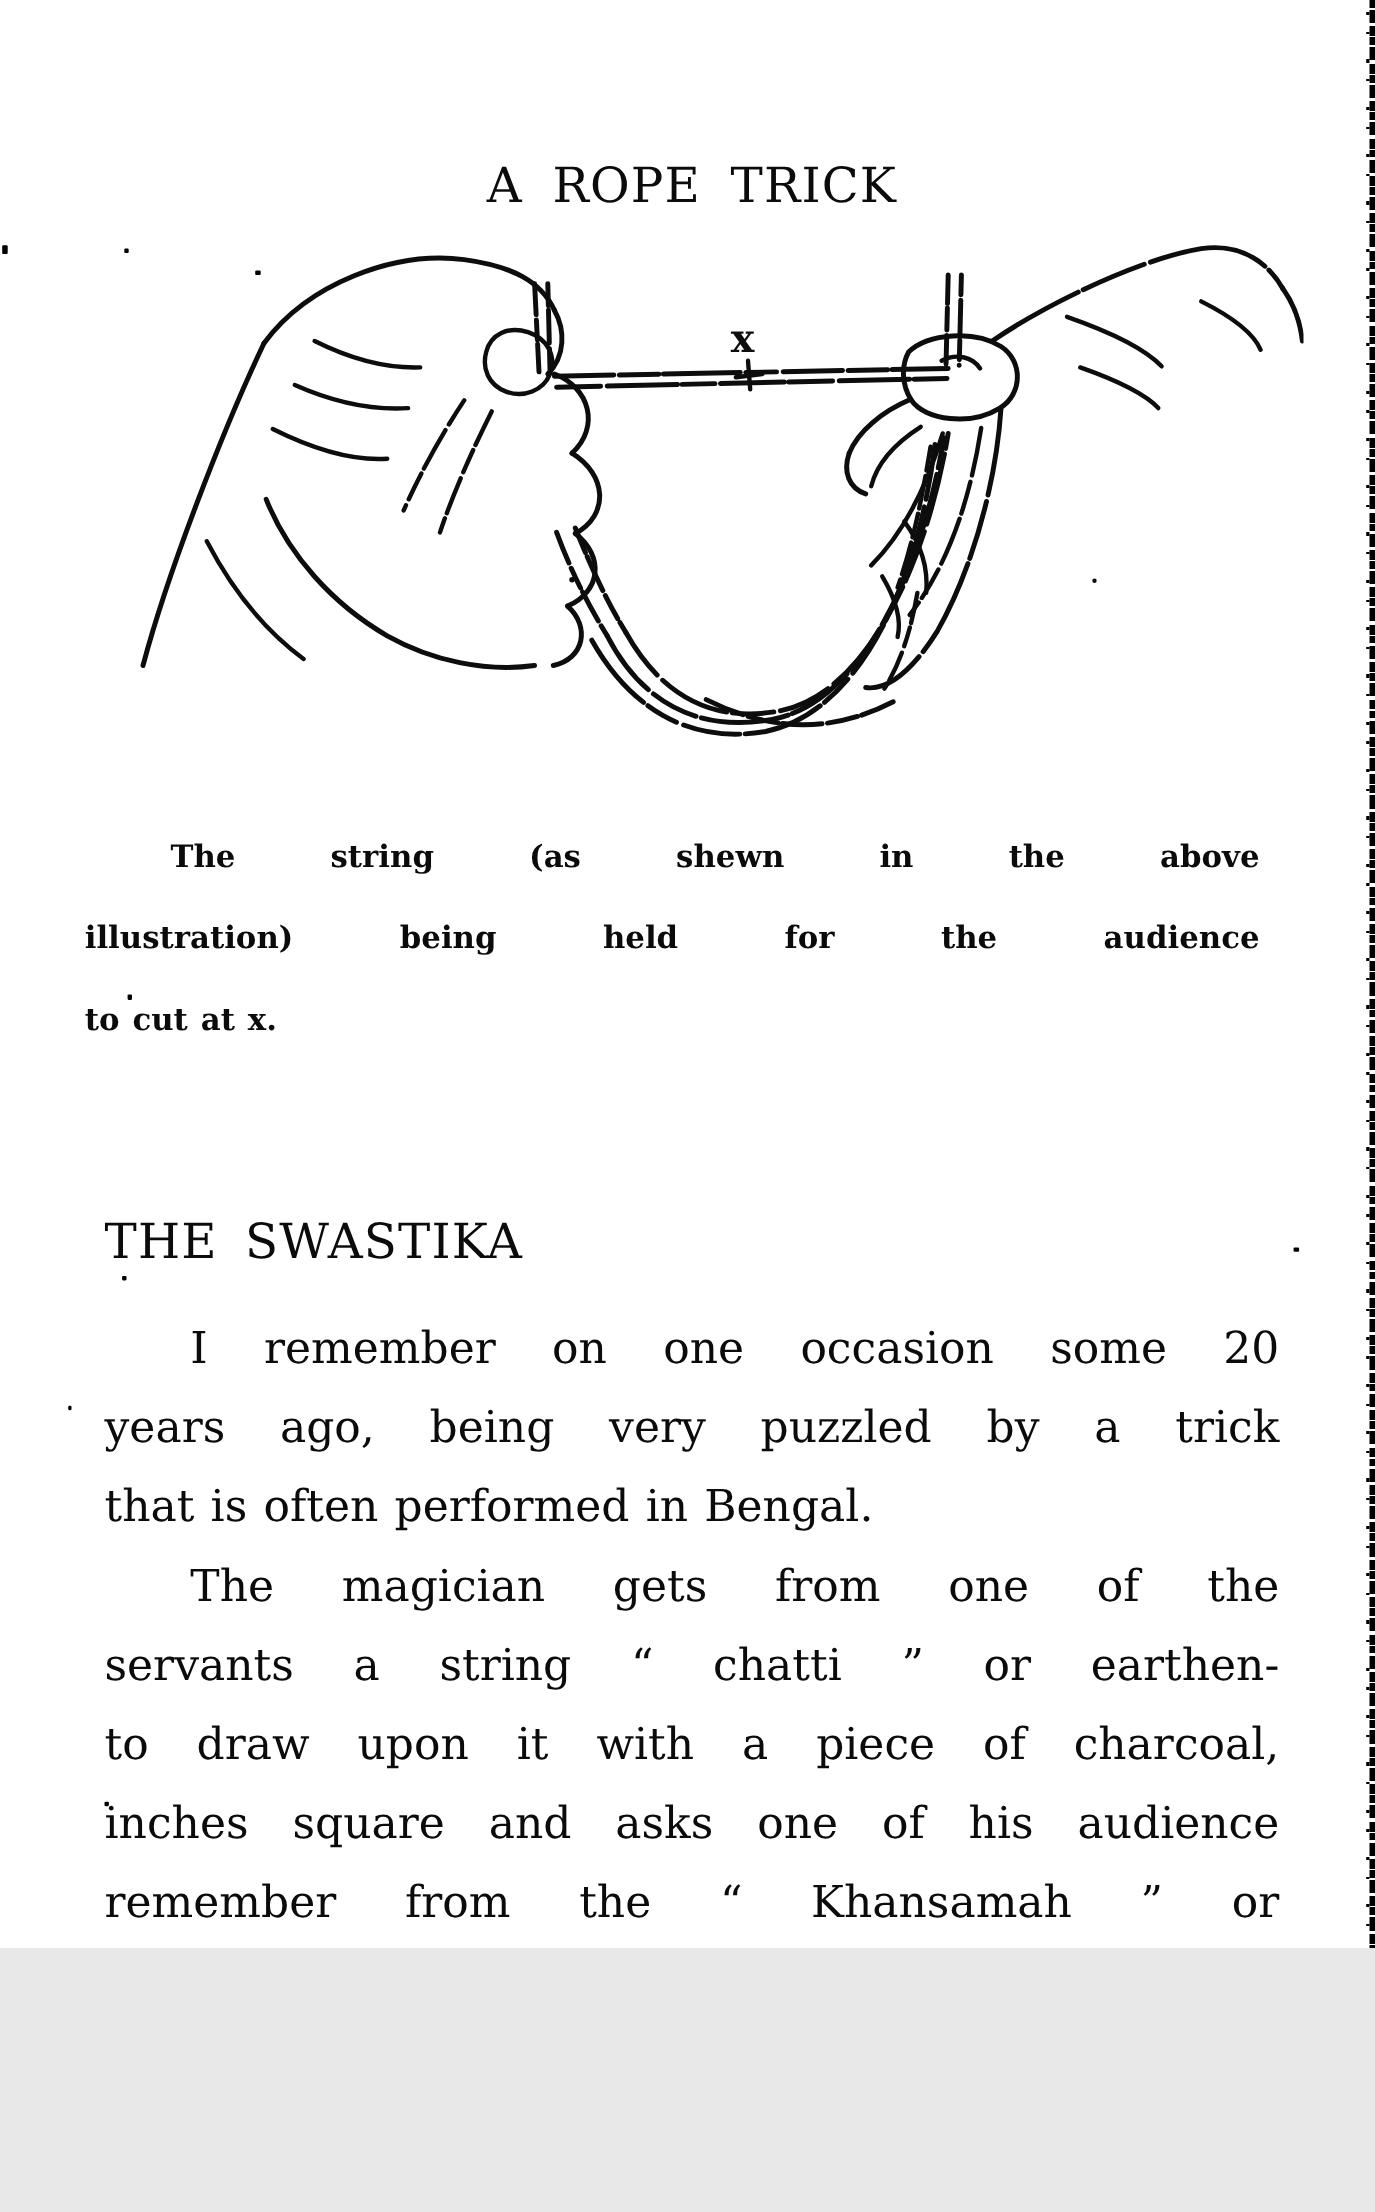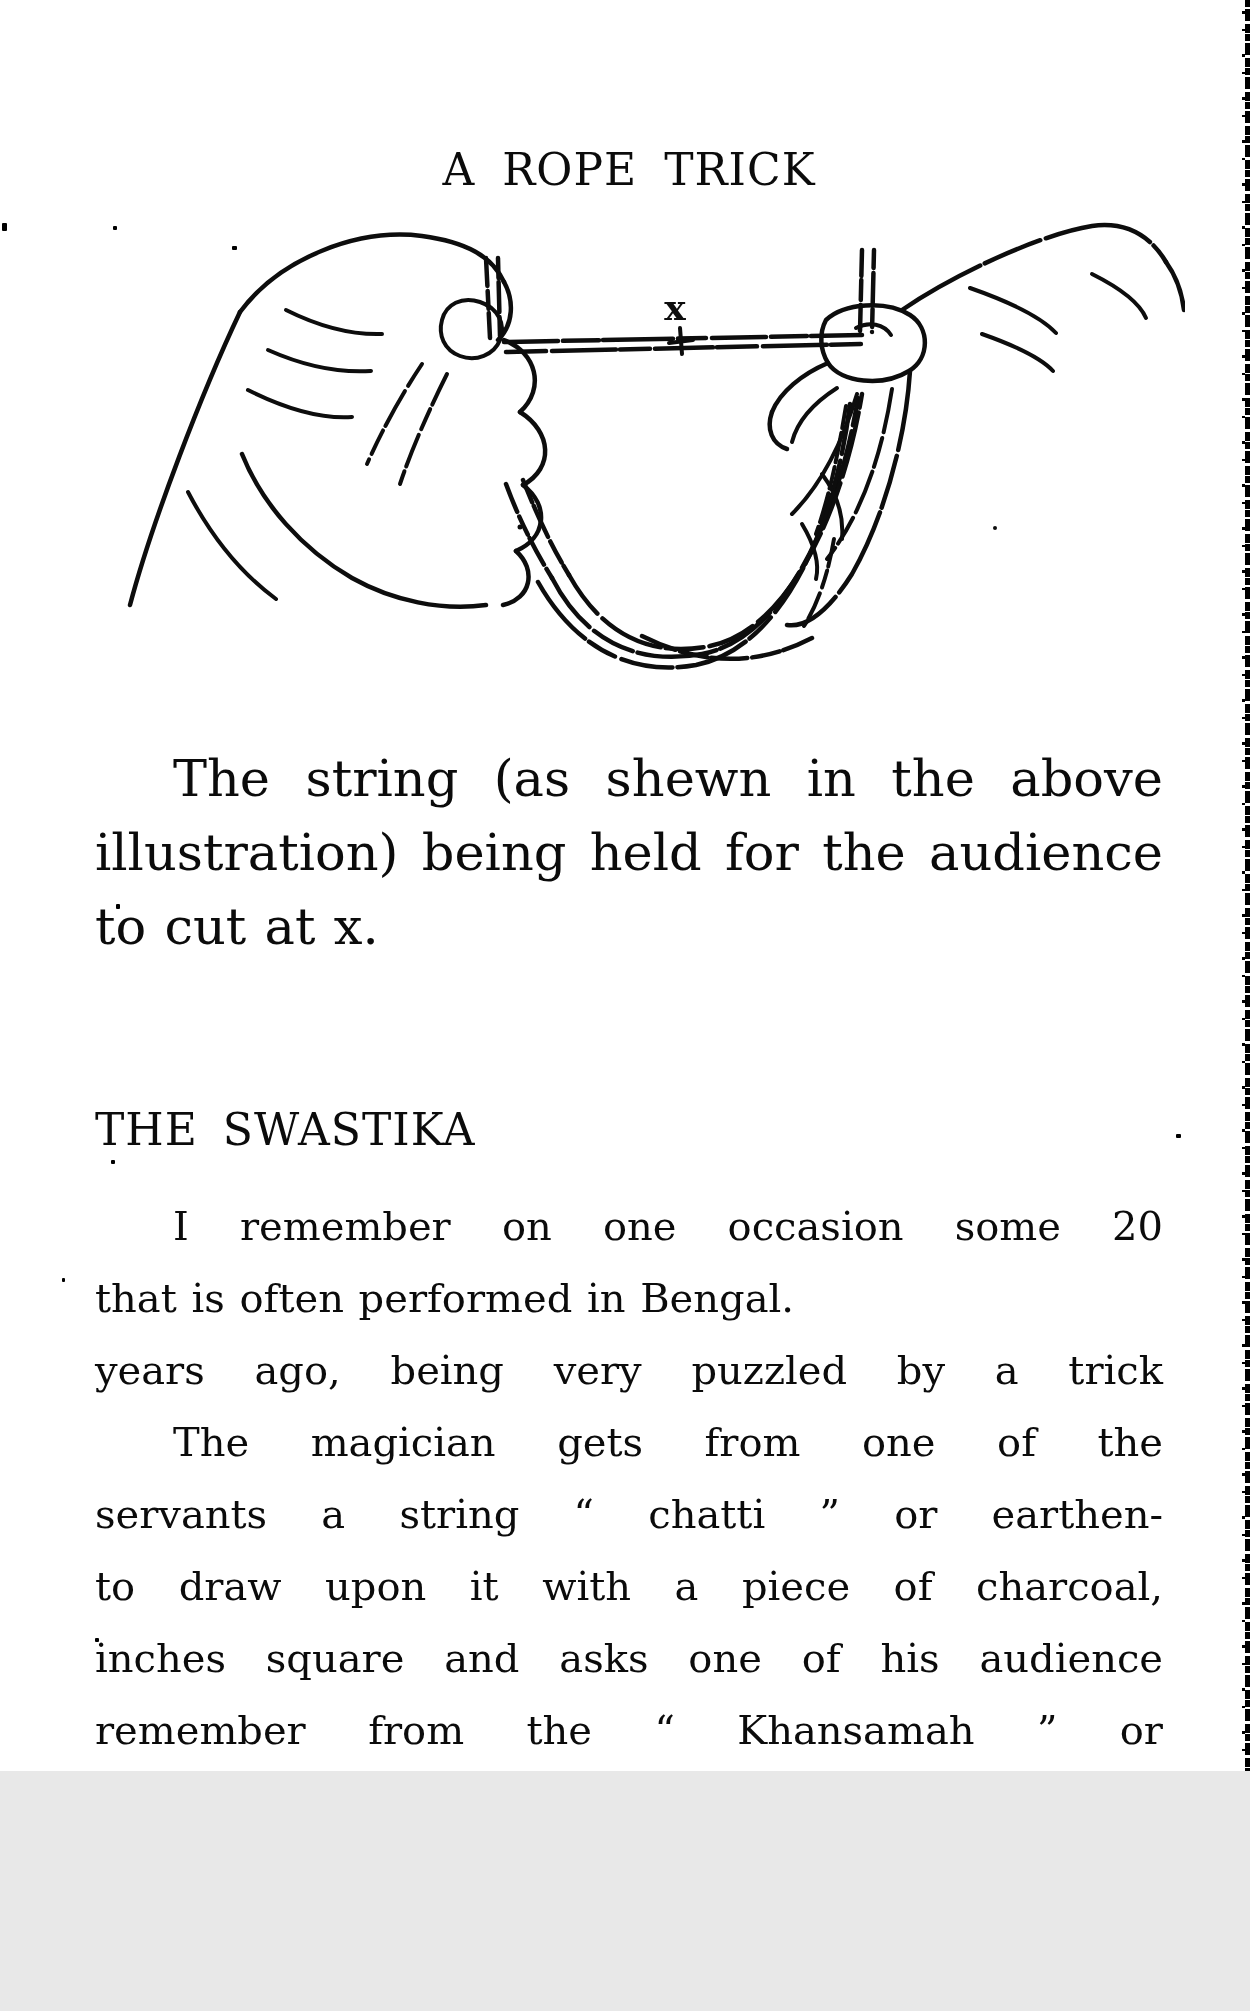--- a/index.html
+++ b/index.html
@@ -24,22 +24,23 @@
     font-size:44px;letter-spacing:1px;word-spacing:10px;
     white-space:nowrap;
   }
   .figure{
     position:absolute;left:90px;top:192px;width:1095px;height:480px;
   }
   .figure path, .figure line{
     fill:none;stroke:#0d0d0d;stroke-linecap:round;stroke-linejoin:round;
   }
   .caption{
-    position:absolute;left:95px;top:742px;width:1068px;
-    font-size:51px;
+    position:absolute;left:77px;top:742px;width:1068px;
+    font-size:28px;
+    font-weight:bold;
   }
   .caption .tline{line-height:74px;}
   .bodytext{
     position:absolute;left:95px;top:1190px;width:1068px;
     font-size:40px;
   }
   .bodytext .tline{line-height:72px;}
   .tline{text-align:justify;text-align-last:justify;word-spacing:2px;}
   .tline.tlast{text-align-last:left;}
   .tline.tindent{text-indent:78px;}
@@ -138,22 +139,22 @@
       <div class="tline tindent">The string (as shewn in the above</div>
       <div class="tline">illustration) being held for the audience</div>
       <div class="tline tlast">to cut at x.</div>
     </div>
 
   <div class="heading">THE SWASTIKA</div>
 
   <div class="bodytext">
     <div>
         <div class="tline tindent">I remember on one occasion some 20</div>
+        <div class="tline">years ago, being very puzzled by a trick</div>
         <div class="tline tlast">that is often performed in Bengal.</div>
-        <div class="tline">years ago, being very puzzled by a trick</div>
       </div>
     <div>
         <div class="tline tindent">The magician gets from one of the</div>
         <div class="tline">servants a string “ chatti ” or earthen-</div>
         <div class="tline">to draw upon it with a piece of charcoal,</div>
         <div class="tline">inches square and asks one of his audience</div>
         <div class="tline">remember from the “ Khansamah ” or</div>
       </div>
   </div>
 

